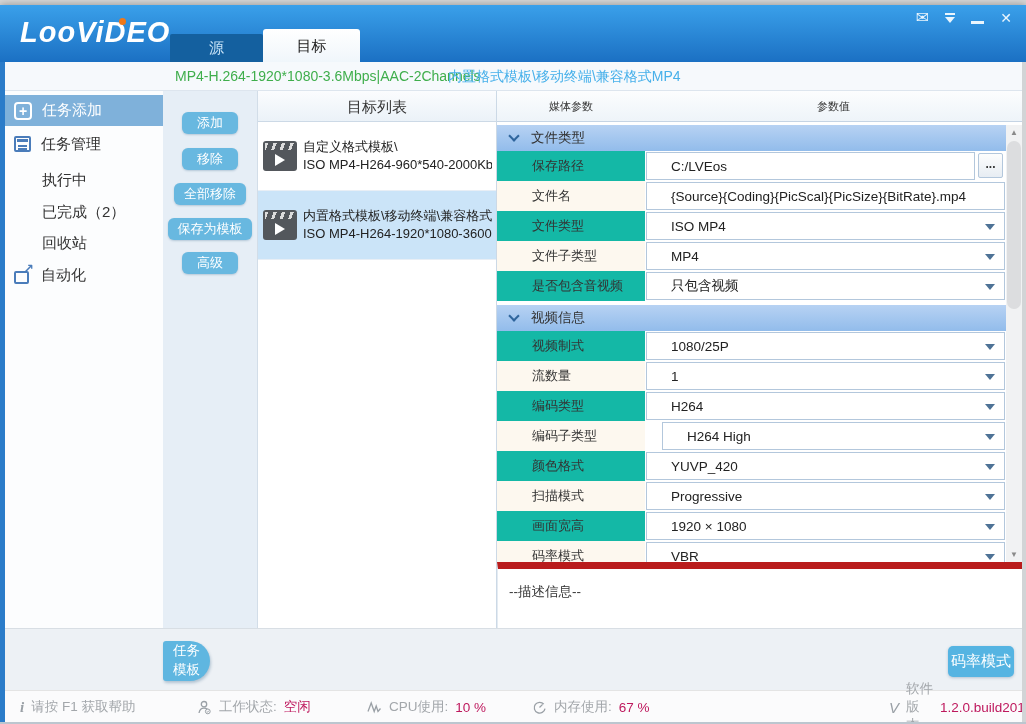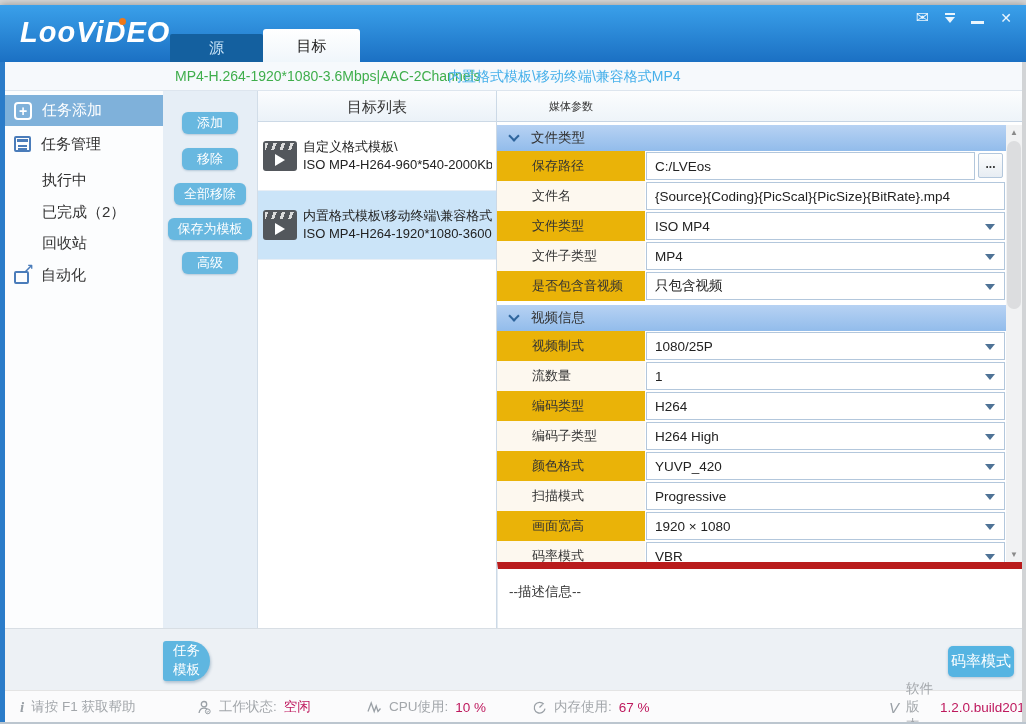--- a/index.html
+++ b/index.html
@@ -84,26 +84,26 @@
            font-size:11px; color:#333; }
   .phead-label { width:148px; text-align:center; line-height:31px; }
   .phead-value { flex:1; text-align:center; line-height:31px; }
   .pbody { position:absolute; left:497px; top:117px; width:509px; height:440px; background:#fff; overflow:hidden; }
   .psec { position:absolute; left:0; width:509px; height:26px; display:flex; align-items:center; gap:13px;
           padding-left:13px; background:linear-gradient(#b7d2f3,#92bceb); font-size:13.5px; color:#333; }
   .chev { width:8px; height:8px; border-right:2px solid #2f659c; border-bottom:2px solid #2f659c;
           transform:rotate(45deg); margin-top:-4px; flex-shrink:0; }
   .prow { position:absolute; left:0; width:509px; height:30px; display:flex; }
   .plabel { width:148px; padding-left:35px; display:flex; align-items:center; font-size:13px; color:#333; }
-  .lbl-b { background:#eab308; }
+  .lbl-b { background:#14b8a6; }
   .lbl-c { background:#fdf8ef; }
   .pval { flex:1; position:relative; background:#fff; }
   .val-input, .dropdown { position:absolute; left:1px; top:1px; right:1px; bottom:1px;
         border:1px solid #b3c7dc; background:#fff; font-size:13.5px; color:#222;
-        font-family:inherit; padding-left:8px; }
+        font-family:inherit; padding-left:24px; }
   .dropdown { display:flex; align-items:center; cursor:default; }
   .dd-arrow { position:absolute; right:9px; top:11px; width:0; height:0;
               border-left:5px solid transparent; border-right:5px solid transparent;
               border-top:6px solid #4e7296; }
   .val-input.with-browse { right:31px; }
   .browse-btn { position:absolute; right:3px; top:2px; width:25px; height:25px;
                 border:1px solid #b3c7dc; border-radius:2px; background:linear-gradient(#fdfdfd,#e7edf3);
                 font-size:12px; color:#333; font-weight:bold; line-height:20px; text-align:center; cursor:pointer; }
 
   
@@ -220,20 +220,21 @@
         <div class="film"></div>
         <div class="tlines">
           <div>内置格式模板\移动终端\兼容格式...</div>
           <div>ISO MP4-H264-1920*1080-3600...</div>
         </div>
       </div>
     </div>
 
     <div class="phead">
       <div class="phead-label">媒体参数</div>
+      <div class="phead-value">参数值</div>
     </div>
 
     <div class="pbody">
       <div class="psec" style="top:3px;">
         <span class="chev"></span>
         <span>文件类型</span>
       </div>
 
       <div class="prow" style="top:29px;">
         <div class="plabel lbl-b">保存路径</div>
@@ -308,21 +309,21 @@
       <div class="prow" style="top:269px;">
         <div class="plabel lbl-b">编码类型</div>
         <div class="pval">
           <div class="dropdown">
             <span>H264</span>
             <span class="dd-arrow"></span>
           </div>
         </div>
       </div>
 
-      <div class="prow" style="top:299px;">
+      <div class="prow" style="top:299px;gap:16px;">
         <div class="plabel lbl-c">编码子类型</div>
         <div class="pval">
           <div class="dropdown">
             <span>H264 High</span>
             <span class="dd-arrow"></span>
           </div>
         </div>
       </div>
 
       <div class="prow" style="top:329px;">

